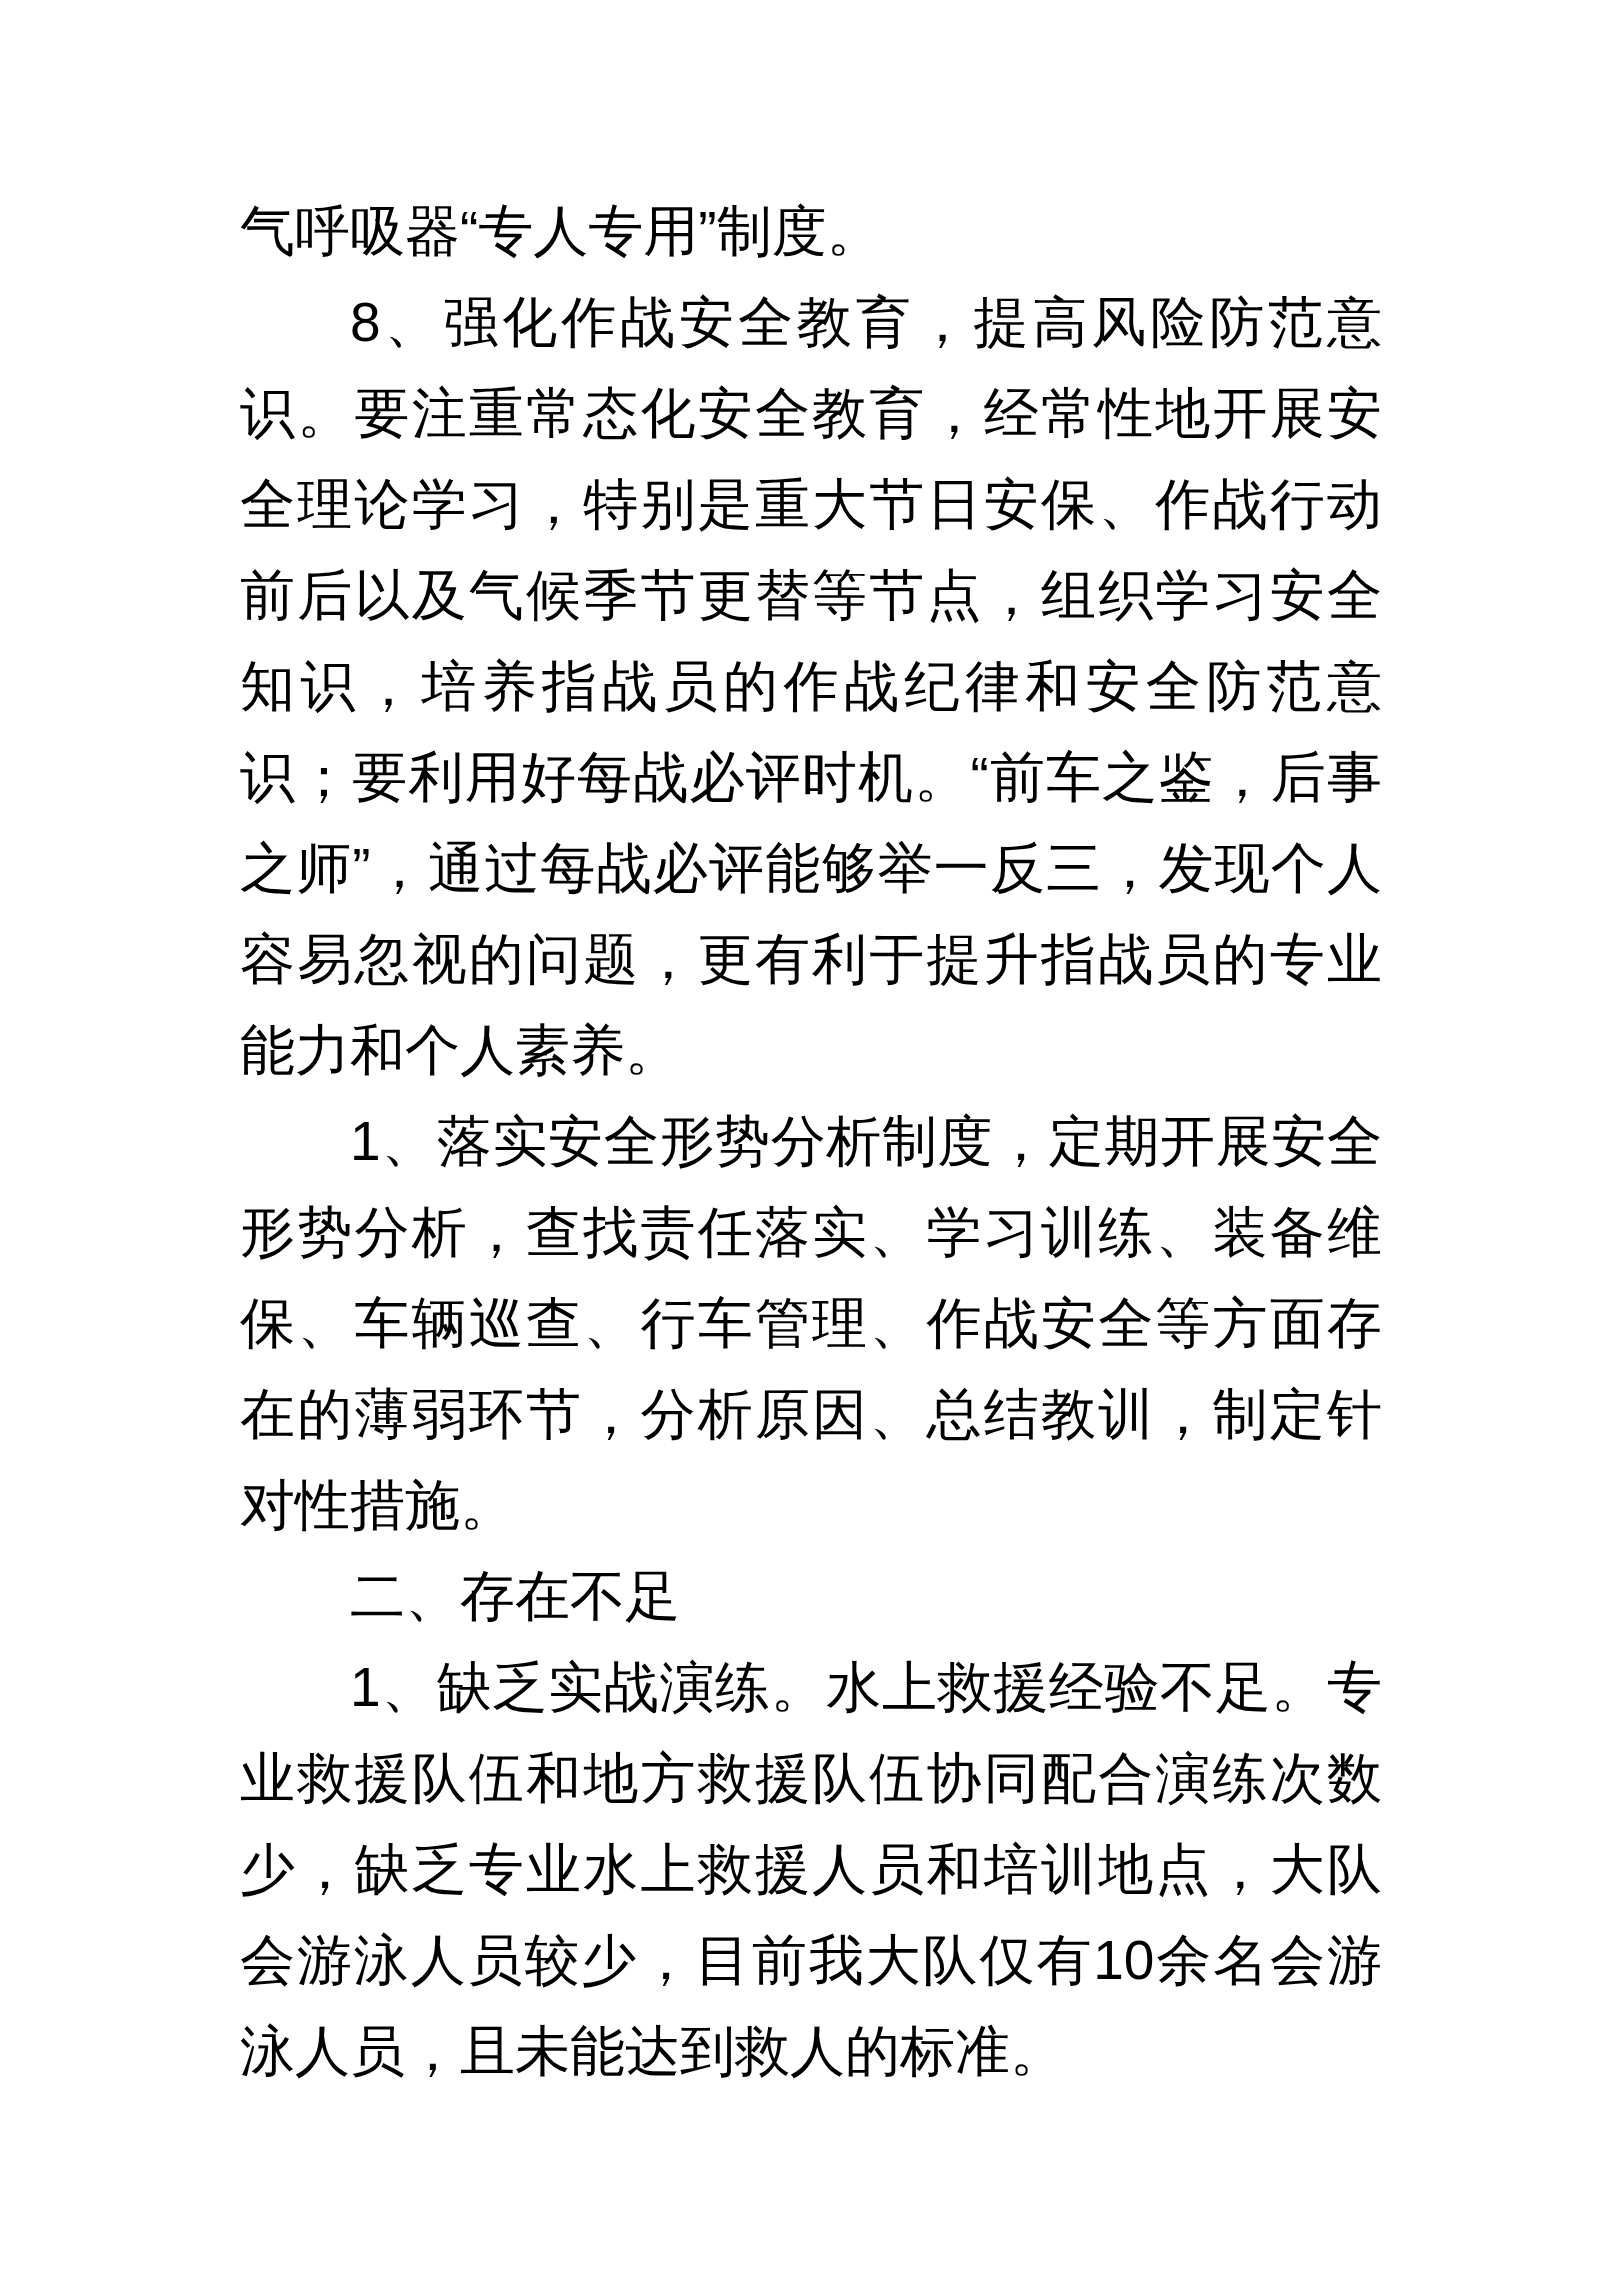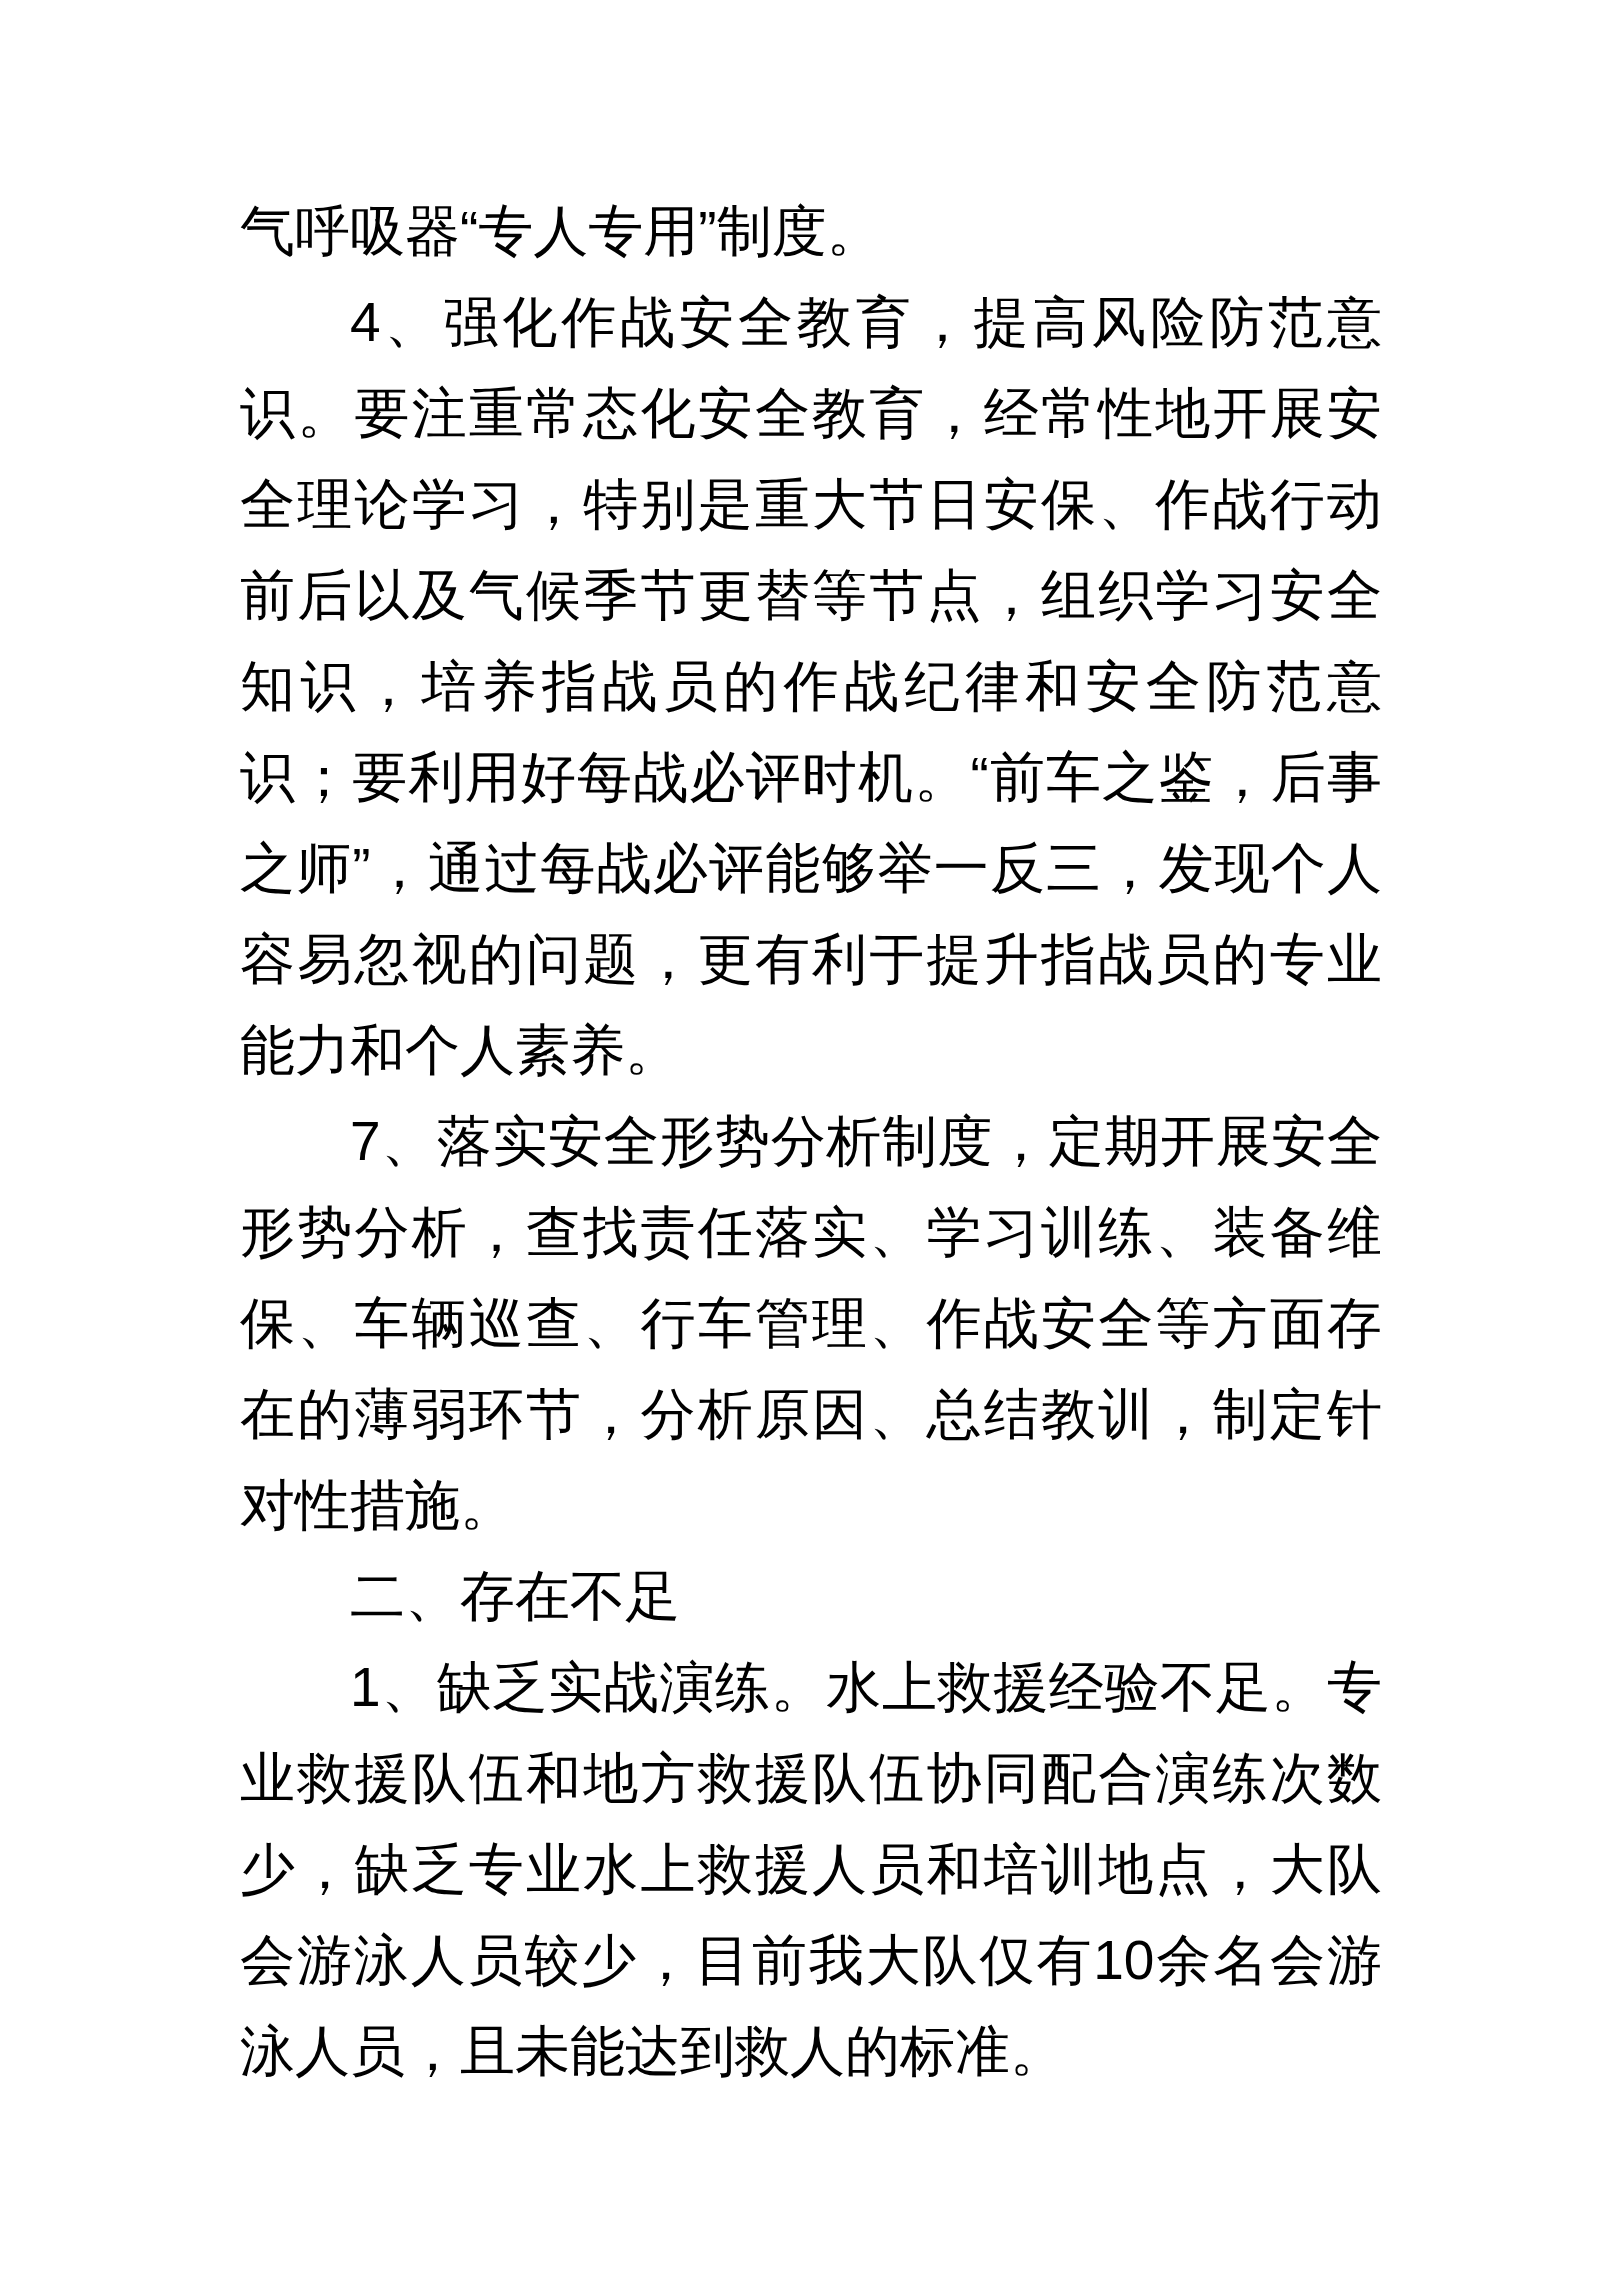--- a/index.html
+++ b/index.html
@@ -46,23 +46,23 @@
   }
 </style>
 </head>
 <body>
 
 <div class="page">
   <div class="doc-body">
 
     <p class="para">气呼吸器“专人专用”制度。</p>
 
-    <p class="para indent">4、强化作战安全教育，提高风险防范意识。要注重常态化安全教育，经常性地开展安全理论学习，特别是重大节日安保、作战行动前后以及气候季节更替等节点，组织学习安全知识，培养指战员的作战纪律和安全防范意识；要利用好每战必评时机。“前车之鉴，后事之师”，通过每战必评能够举一反三，发现个人容易忽视的问题，更有利于提升指战员的专业能力和个人素养。</p>
+    <p class="para indent">8、强化作战安全教育，提高风险防范意识。要注重常态化安全教育，经常性地开展安全理论学习，特别是重大节日安保、作战行动前后以及气候季节更替等节点，组织学习安全知识，培养指战员的作战纪律和安全防范意识；要利用好每战必评时机。“前车之鉴，后事之师”，通过每战必评能够举一反三，发现个人容易忽视的问题，更有利于提升指战员的专业能力和个人素养。</p>
 
-    <p class="para indent">7、落实安全形势分析制度，定期开展安全形势分析，查找责任落实、学习训练、装备维保、车辆巡查、行车管理、作战安全等方面存在的薄弱环节，分析原因、总结教训，制定针对性措施。</p>
+    <p class="para indent">1、落实安全形势分析制度，定期开展安全形势分析，查找责任落实、学习训练、装备维保、车辆巡查、行车管理、作战安全等方面存在的薄弱环节，分析原因、总结教训，制定针对性措施。</p>
 
 
     <p class="para heading">二、存在不足</p>
 
     <p class="para indent">1、缺乏实战演练。水上救援经验不足。专业救援队伍和地方救援队伍协同配合演练次数少，缺乏专业水上救援人员和培训地点，大队会游泳人员较少，目前我大队仅有10余名会游泳人员，且未能达到救人的标准。</p>
 
   </div>
 </div>
 
 

